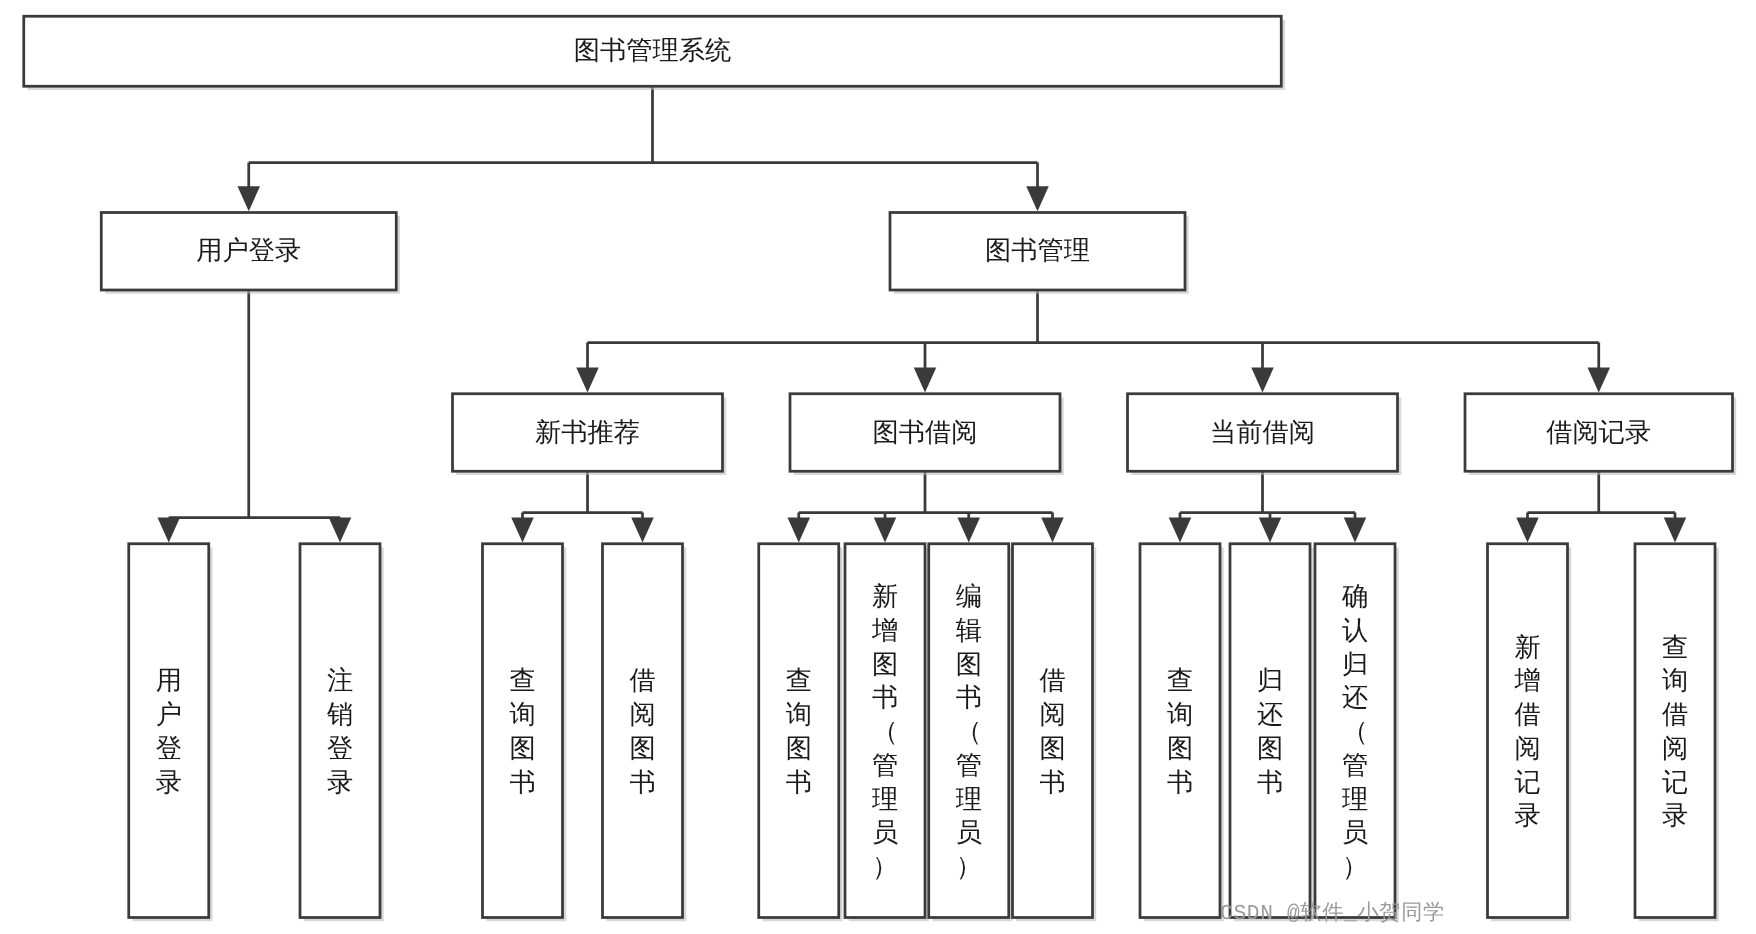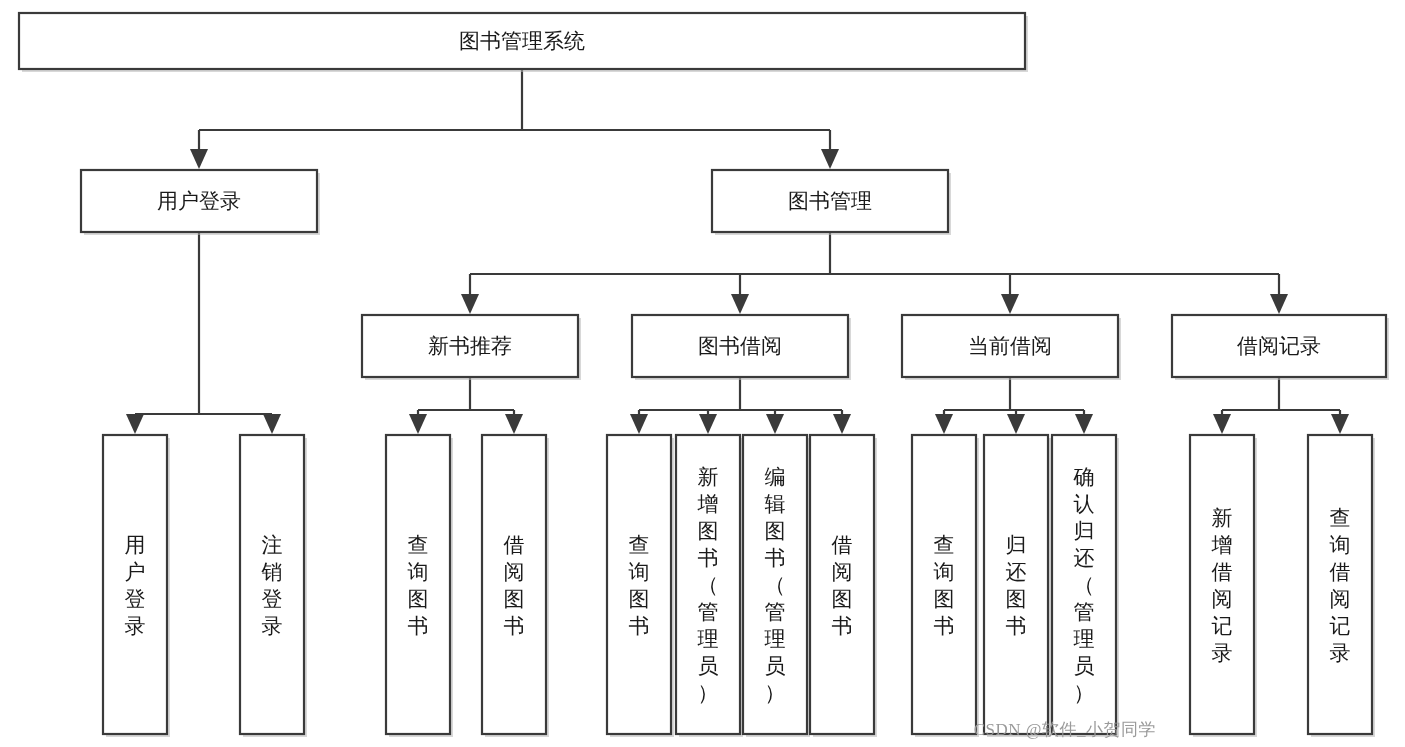--- a/index.html
+++ b/index.html
@@ -55,21 +55,21 @@
   .leaf-label {
     font-family: "Liberation Sans", "DejaVu Sans", sans-serif;
     font-size: 21px;
     fill: #1a1a1a;
     text-anchor: middle;
   }
   .watermark {
     position: absolute;
     right: 10px;
     bottom: 6px;
-    font-family: Liberation Serif, serif;
+    font-family: Liberation Mono, monospace;
     font-size: 17px;
     color: #9a9a9a;
     white-space: nowrap;
     letter-spacing: 0.5px;
     pointer-events: none;
   }
 </style>
 </head>
 <body>
 

